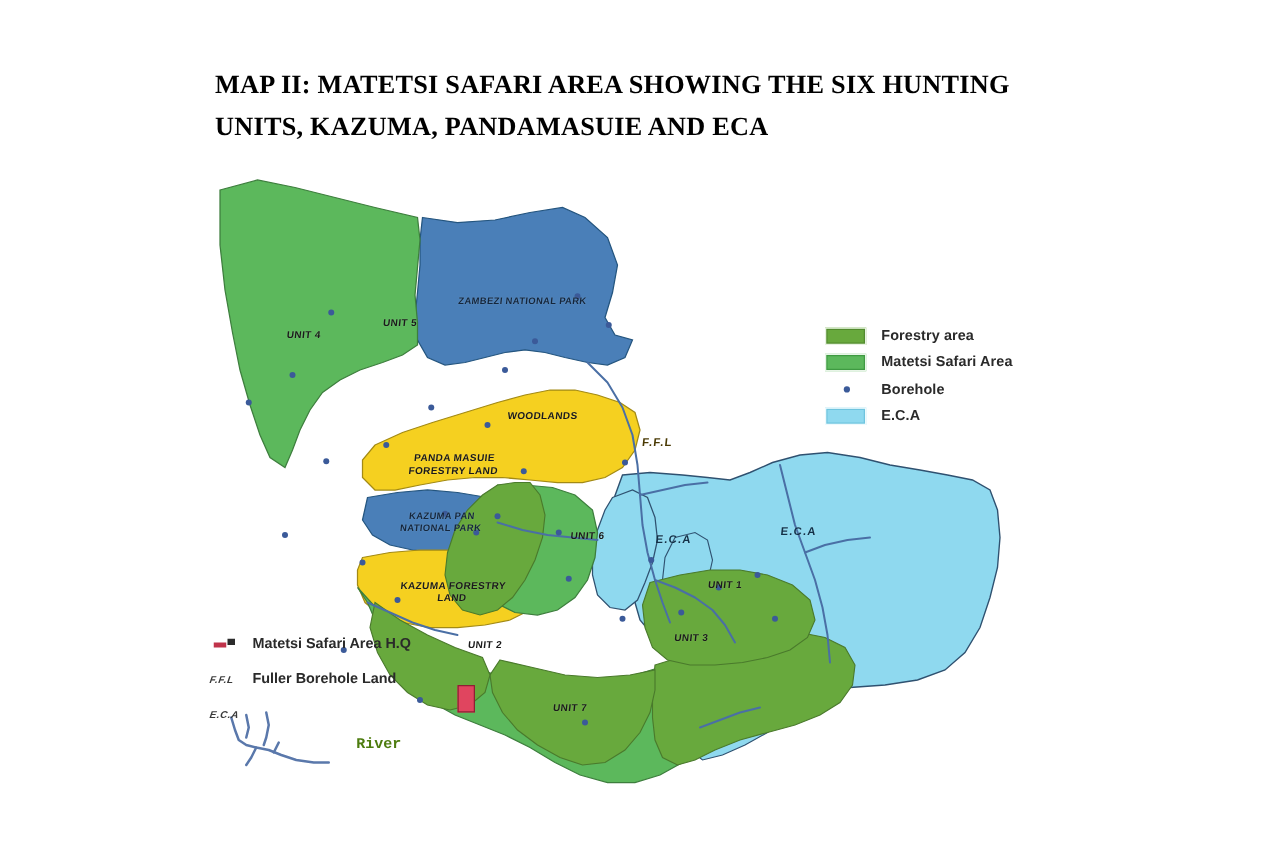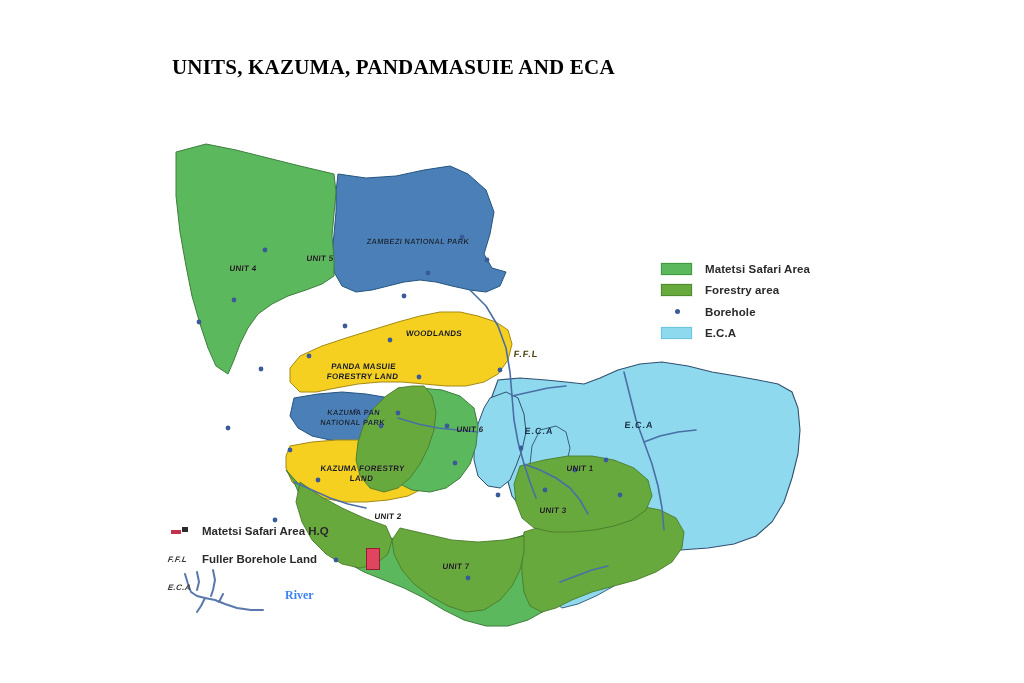--- a/index.html
+++ b/index.html
@@ -119,21 +119,20 @@
     color: #2a2a2a;
     letter-spacing: 0.1px;
   }
 
   
   #legend-extra {
     position: absolute;
     left: 168px;
     top: 508px;
     width: 250px;
-    margin-top: 16px;
   }
   .xrow {
     display: flex;
     align-items: flex-start;
     margin-bottom: 13px;
   }
   .xsym {
     flex: 0 0 34px;
     font-family: "Liberation Sans", sans-serif;
     font-size: 8px;
@@ -177,32 +176,33 @@
     position: absolute;
     left: 175px;
     top: 432px;
     width: 130px;
     height: 62px;
   }
   #river-key-label {
     position: absolute;
     left: 62px;
     top: 26px;
-    font-family: Liberation Serif, serif;
+    font-family: Liberation Mono, monospace;
     font-size: 12px;
     font-weight: bold;
-    color: #3b82f6;
+    color: #4d7c0f;
     padding-left: 48px;
   }
   #river-key svg { position: absolute; left: 0; top: 0; }
 </style>
 </head>
 <body>
 
 <div id="map-title">
+  <div>MAP II: MATETSI SAFARI AREA SHOWING THE SIX HUNTING</div>
   <div>UNITS, KAZUMA, PANDAMASUIE AND ECA</div>
 </div>
 
 <div id="map-stage">
 
   <svg id="map-svg" viewBox="0 0 1024 553" xmlns="http://www.w3.org/2000/svg">
     <defs>
       <clipPath id="clip-map">
         <path d="M176,22 L205,14 L236,20 L272,30 L300,38 L340,45 L372,48 L410,44 L448,38 L470,44
                  L492,60 L498,84 L492,104 L486,122 L494,136 L510,140 L526,134 L540,126 L556,130
@@ -365,27 +365,27 @@
       </g>
     </svg>
     <div id="river-key-label">River</div>
   </div>
 
 </div>
 
 <div id="legend-main">
 
   <div class="legend-row">
+    <span class="legend-swatch sw-forestry"></span>
+    <span class="legend-label">Forestry area</span>
+  </div>
+
+  <div class="legend-row">
     <span class="legend-swatch sw-msa"></span>
     <span class="legend-label">Matetsi Safari Area</span>
-  </div>
-
-  <div class="legend-row">
-    <span class="legend-swatch sw-forestry"></span>
-    <span class="legend-label">Forestry area</span>
   </div>
 
 
 
   <div class="legend-row">
     <span class="legend-swatch sw-borehole"></span>
     <span class="legend-label">Borehole</span>
   </div>
 
   <div class="legend-row">

